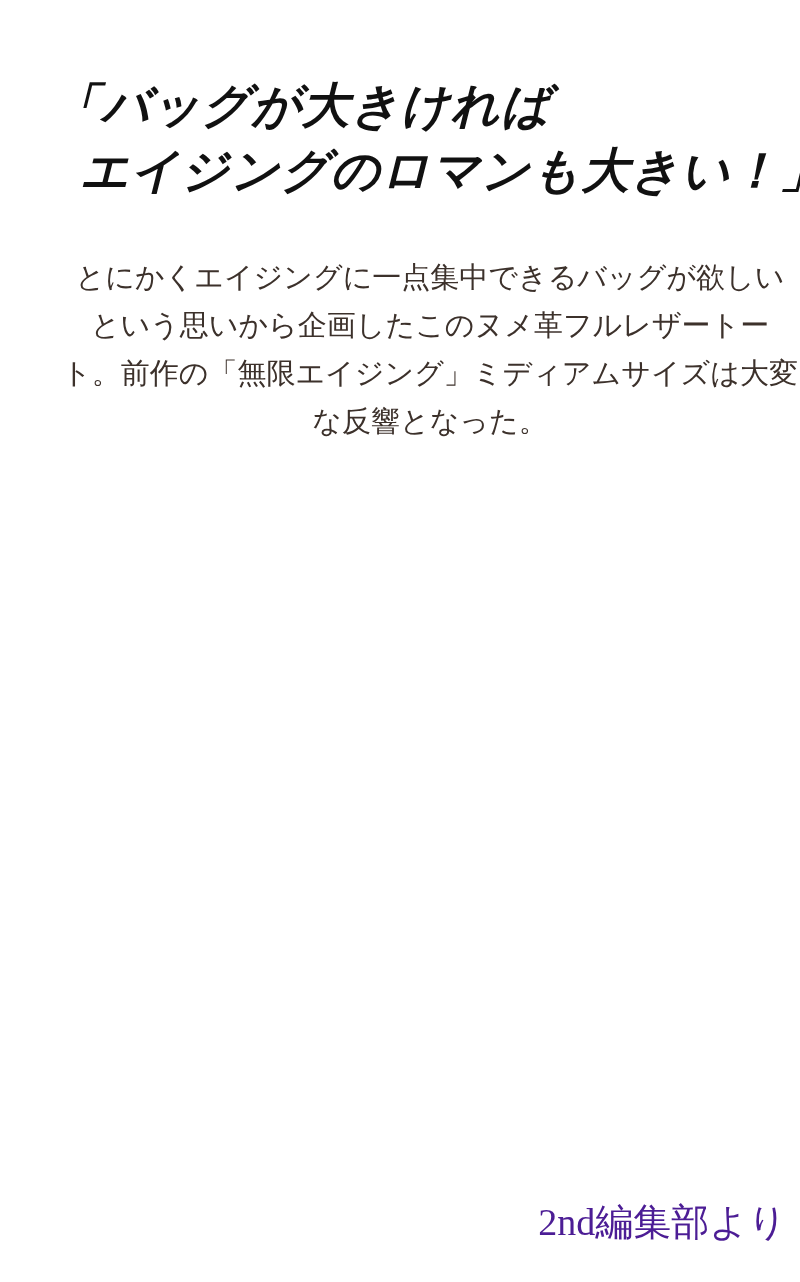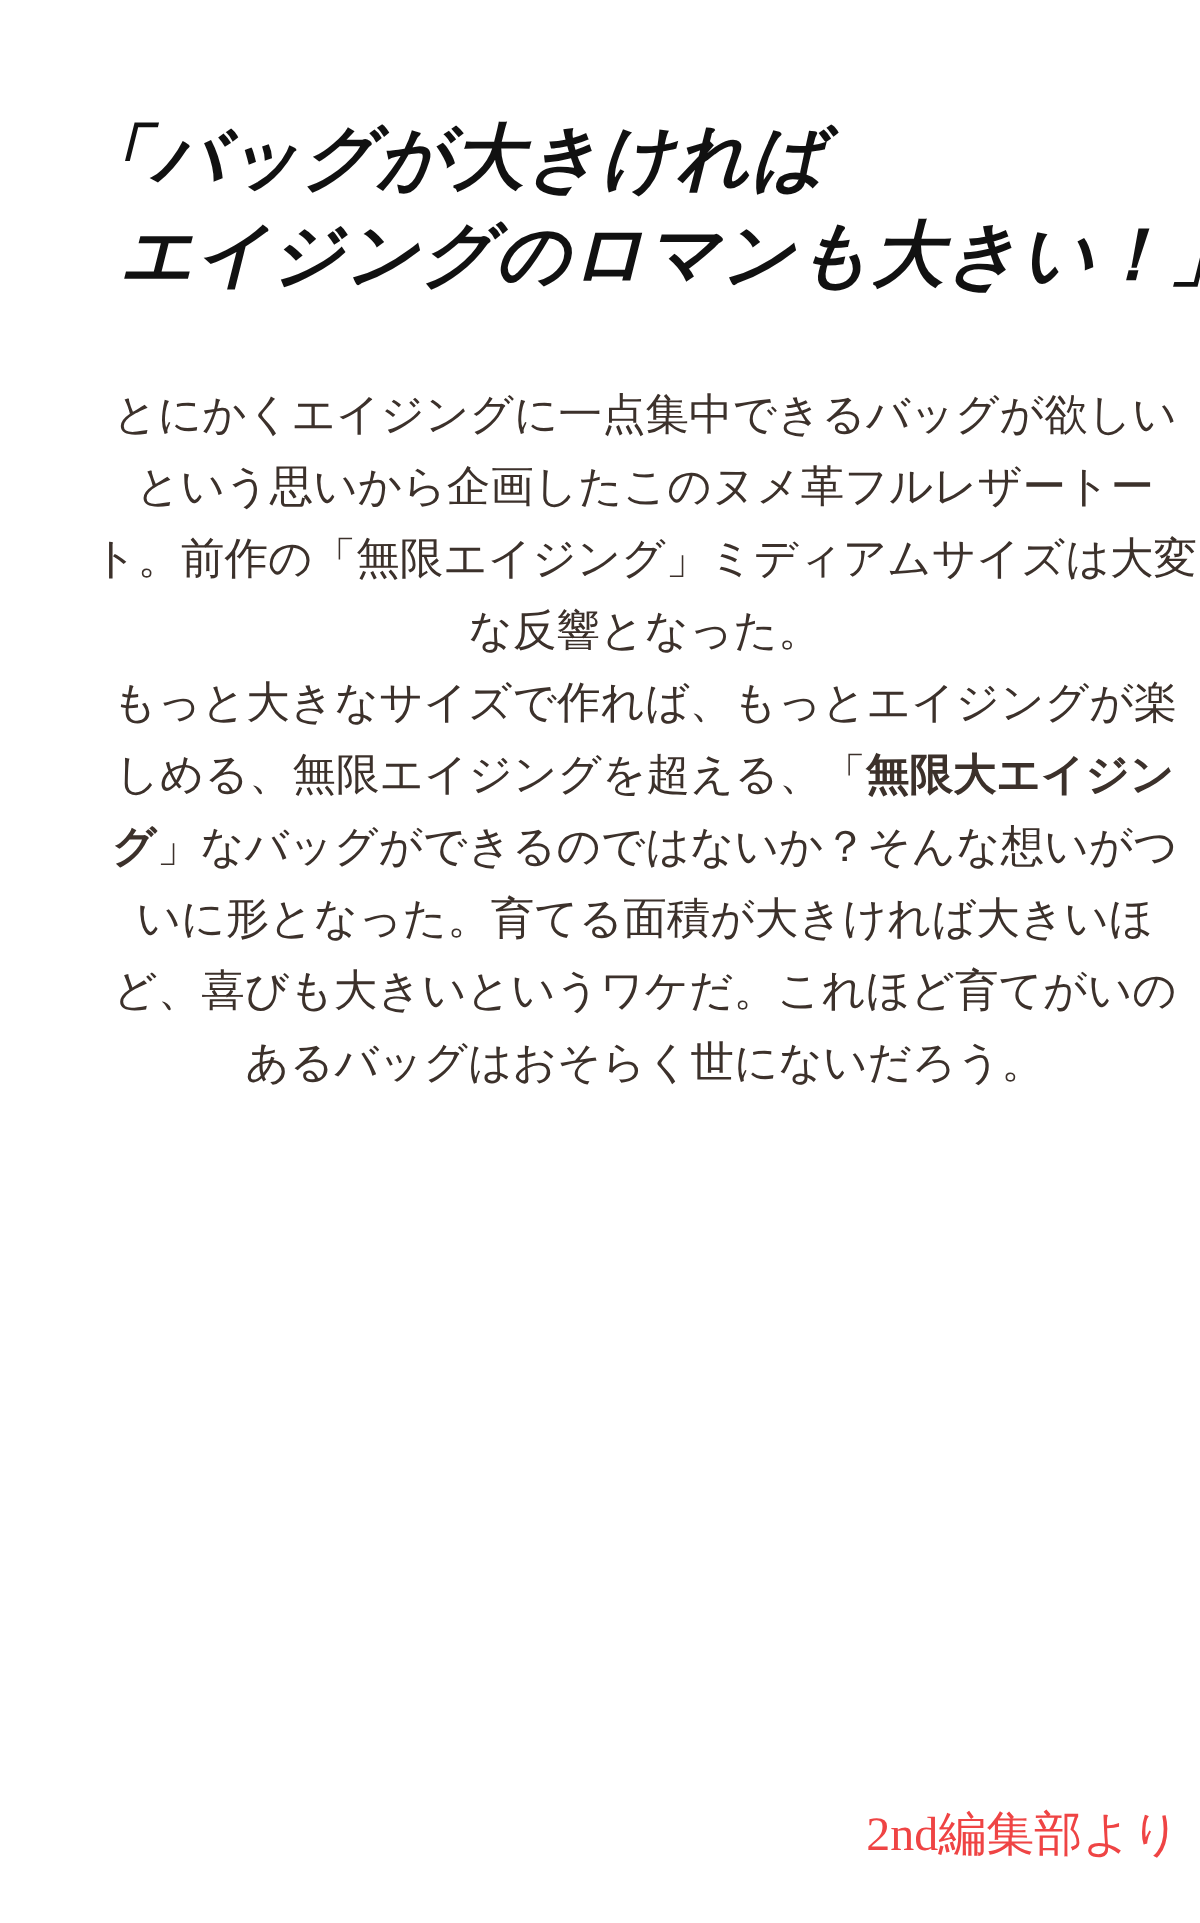--- a/index.html
+++ b/index.html
@@ -53,37 +53,36 @@
     padding: 0;
   }
   .body-text .emph {
     font-weight: 800;
   }
   
   .signature {
     position: absolute;
     top: 1198px;
     right: 13px;
-    font-size: 32px;
+    font-size: 38px;
     line-height: 48px;
     font-weight: 500;
-    color: #ef4444;
+    color: #4c1d95;
     white-space: nowrap;
   }
 </style>
 </head>
 <body>
 
 <div class="page">
 
   <h1 class="heading">
     <span class="h-line h-line1">「バッグが大きければ</span>
     <span class="h-line h-line2">エイジングのロマンも大きい！」</span>
   </h1>
 
   <div class="body-text">
     <p>とにかくエイジングに一点集中できるバッグが欲しいという思いから企画したこのヌメ革フルレザートート。前作の「無限エイジング」ミディアムサイズは大変な反響となった。</p>
-    <p><span>もっと大きなサイズで作れば、もっとエイジングが楽しめる、無限エイジングを超える、「</span><strong class="emph">無限大エイジング</strong><span>」なバッグができるのではないか？そんな想いがついに形となった。育てる面積が大きければ大きいほど、喜びも大きいというワケだ。これほど育てがいのあるバッグはおそらく世にないだろう。</span></p>
   </div>
 
   <div class="signature">2nd編集部より</div>
 
 </div>
 
 </body></html>

